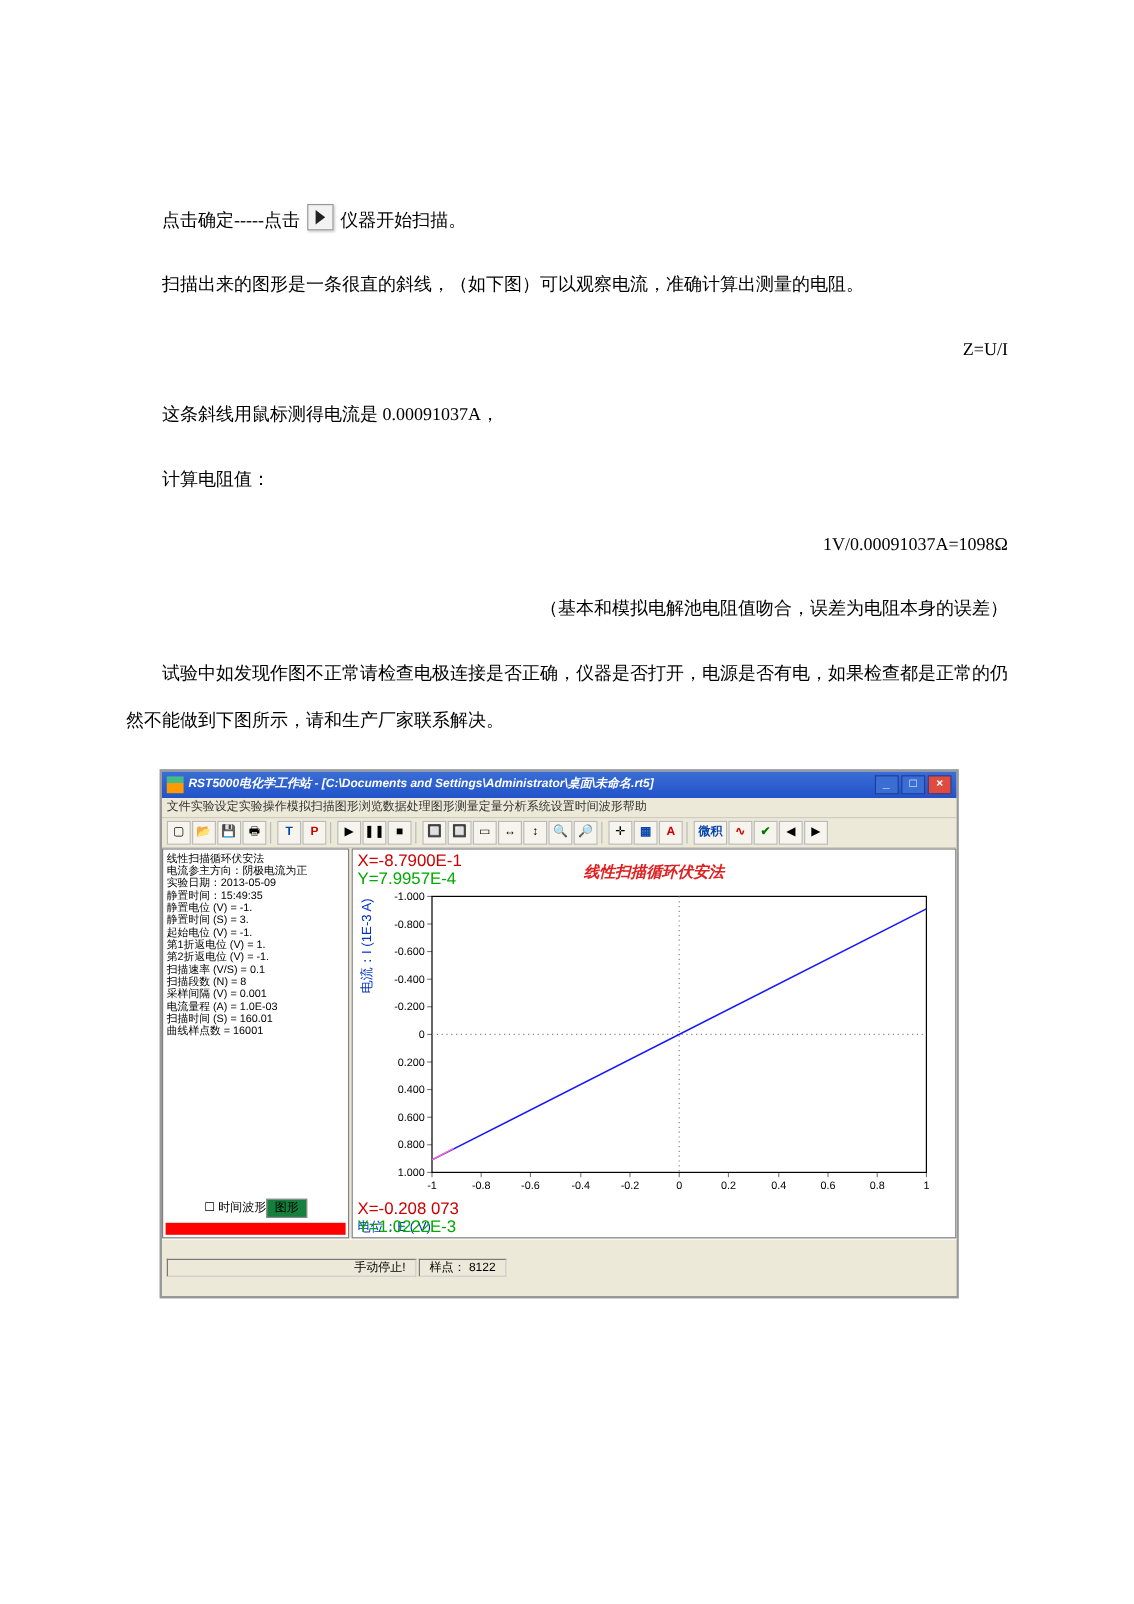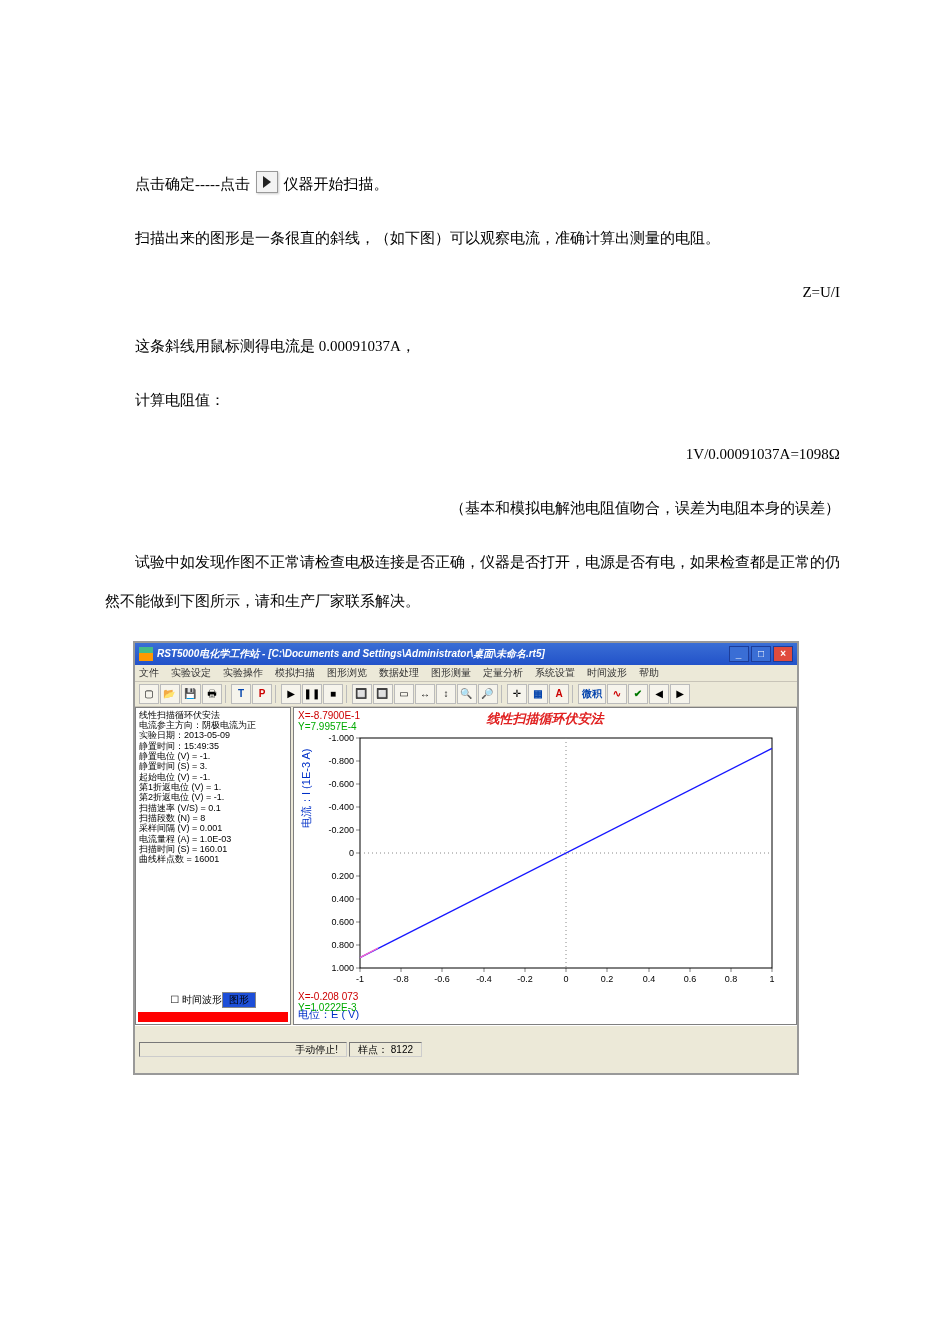--- a/index.html
+++ b/index.html
@@ -67,21 +67,21 @@
     display: flex; align-items: center; justify-content: center;
     font-size: 10px; color: #fff;
   }
   .winbtn.min, .winbtn.max { background: #3a6ed5; }
   .winbtn.close { background: #e04b3d; }
   .menubar {
     background: #ece9d8;
     padding: 2px 4px;
     border-bottom: 1px solid #c8c4b8;
     color: #333;
-    display: flex; gap: 12px;
+    display: flex; gap: 0;
   }
   .toolbar {
     background: #ece9d8;
     padding: 2px 4px;
     border-bottom: 1px solid #c8c4b8;
     display: flex; align-items: center; gap: 1px;
     flex-wrap: nowrap;
   }
   .tbtn {
     width: 18px; height: 18px;
@@ -112,36 +112,36 @@
     position: absolute;
     bottom: 2px; left: 2px; right: 2px;
   }
   .sidebar-bottom .row {
     display: flex; align-items: center; justify-content: center;
     font-size: 10px;
     padding: 2px 0;
   }
   .tiny-btn {
     border: 1px solid #888;
-    background: #1d4ed8;
+    background: #15803d;
     padding: 1px 6px;
     font-size: 10px;
   }
   .redbar { height: 10px; background: #f00; margin-top: 2px; }
 
   .plotwrap {
     flex: 1;
     background: #fff;
     border: 1px solid #808080;
     margin-left: 2px;
     padding: 2px 4px 0 4px;
     position: relative;
   }
   .cursor {
-    font-size: 10px;
+    font-size: 14px;
     line-height: 1.1;
   }
   .cursor .px { color: #c00; }
   .cursor .py { color: #0a0; }
   .chart-title {
     color: #e02020;
     font-weight: bold;
     font-size: 13px;
     text-align: center;
     font-style: italic;

